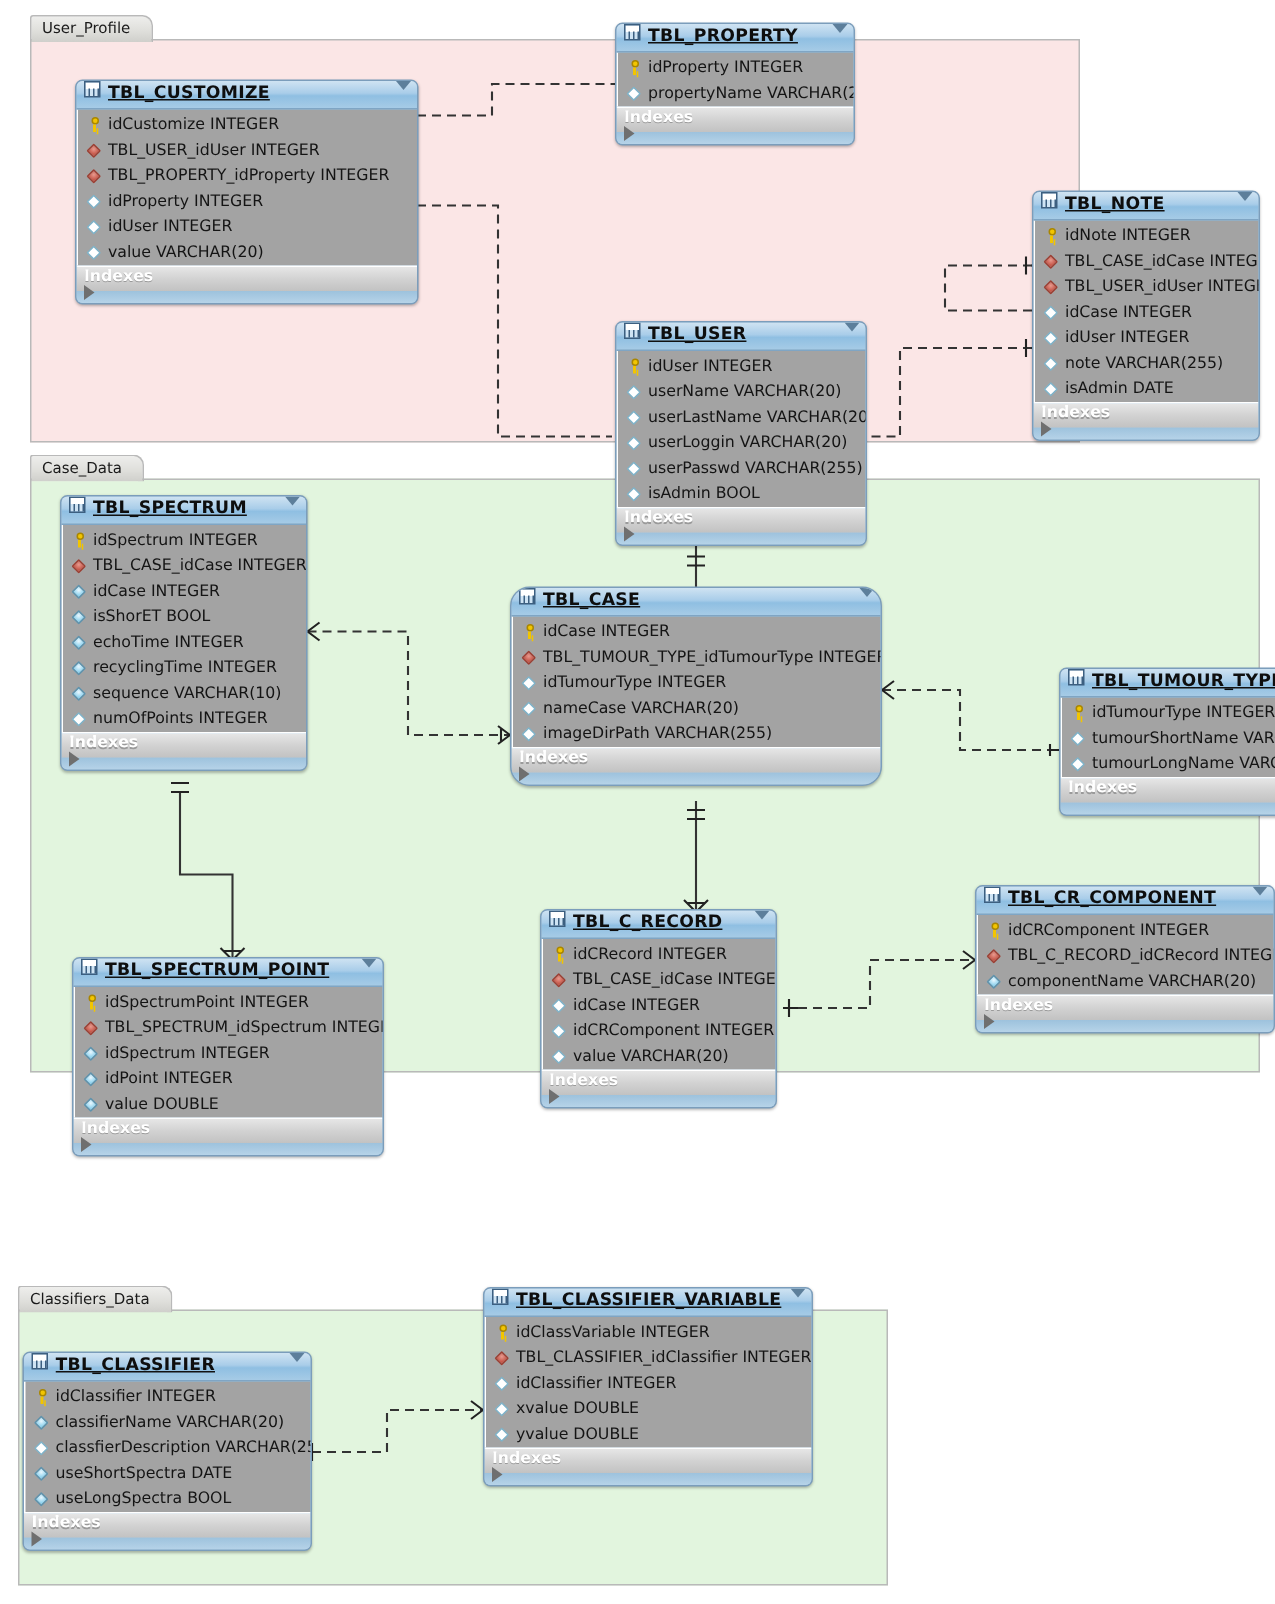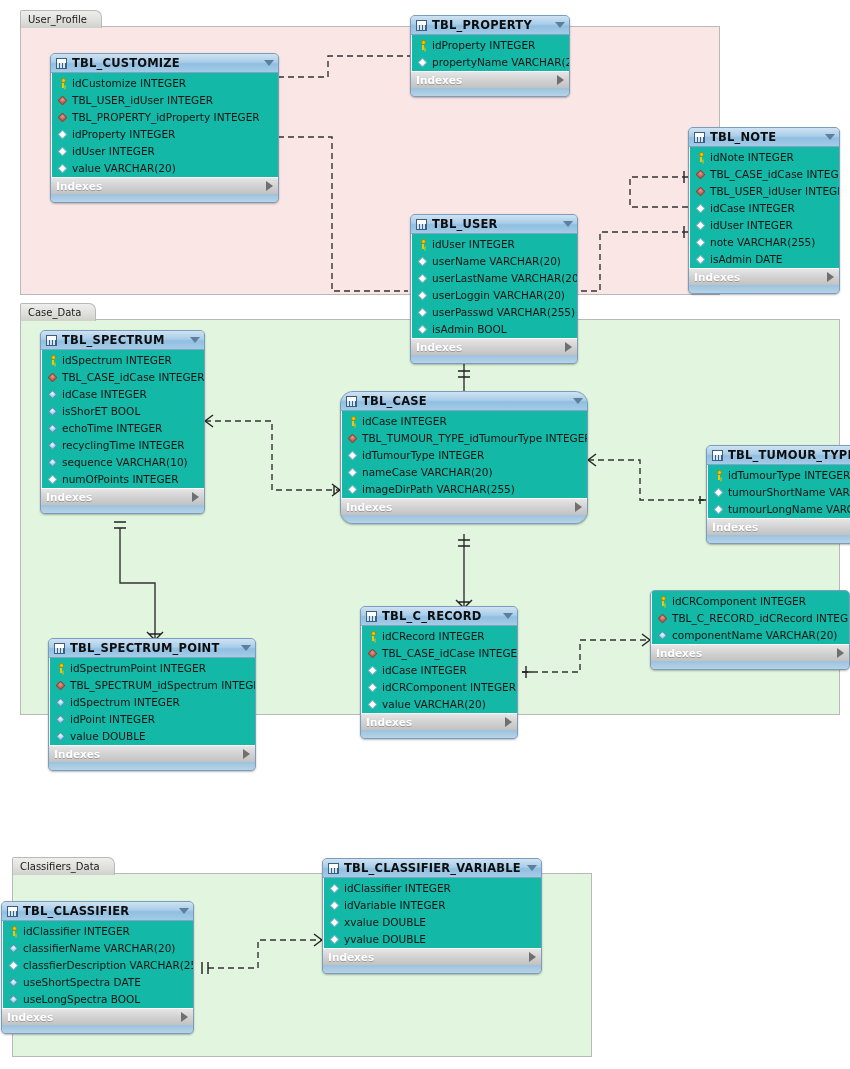--- a/index.html
+++ b/index.html
@@ -56,22 +56,22 @@
     overflow: hidden;
     z-index: 5;
   }
   .tbl-header {
     position: relative;
     height: 19px;
     box-sizing: border-box;
     background: linear-gradient(to bottom, #cfe3f2 0%, #a9cde9 45%, #8fbfe2 55%, #a6cbe6 100%);
     border-bottom: 1px solid #7fa5c4;
     display: flex;
-    align-items: center;
     padding: 0 4px 0 5px;
+    text-decoration: underline;
   }
   .tbl-icon {
     width: 11px; height: 11px;
     margin-right: 5px;
     flex: 0 0 auto;
     border: 1px solid #3c5f80;
     background: linear-gradient(to bottom, #ffffff 0 45%, #cfe4f4 45% 100%);
     box-sizing: border-box;
     position: relative;
   }
@@ -95,21 +95,21 @@
   .caret {
     flex: 0 0 auto;
     width: 0; height: 0;
     margin-left: 4px;
     border-left: 5px solid transparent;
     border-right: 5px solid transparent;
     border-top: 6px solid #5d7f9b;
   }
 
   .tbl-fields {
-    background: #14b8a6;
+    background: #a3a3a3;
     border-left: 1px solid #ffffff;
     padding: 1px 0 1px 0;
   }
   .field {
     display: flex;
     align-items: center;
     height: 17px;
     padding: 0 4px 0 5px;
     white-space: nowrap;
     font-size: 10.5px;
@@ -166,26 +166,26 @@
     border-radius:1px;
   }
 
   .tbl-indexes {
     position: relative;
     height: 17px;
     box-sizing: border-box;
     background: linear-gradient(to bottom, #e6e6e6 0%, #d2d2d2 50%, #c2c2c2 100%);
     border-top: 1px solid #ffffff;
     display: flex;
-    align-items: center;
     padding: 0 5px 0 5px;
     font-weight: bold;
     font-size: 10.5px;
     color: #ffffff;
     text-shadow: 0 1px 0 #9a9a9a;
+    flex-direction: column;
   }
   .tbl-indexes .lbl { flex: 1 1 auto; }
   .arrow-right {
     width:0;height:0;
     border-top:5px solid transparent;
     border-bottom:5px solid transparent;
     border-left:7px solid #6f6f6f;
   }
   .tbl-foot {
     height: 8px;
@@ -565,20 +565,25 @@
         </div>
       </div>
       <div class="tbl-indexes">
         <span class="lbl">Indexes</span>
         <span class="arrow-right"></span>
       </div>
       <div class="tbl-foot"></div>
     </div>
 
   <div class="tbl" id="tbl_cr_component" style="left:650px; top:590px; width:200px;">
+      <div class="tbl-header">
+        <span class="tbl-icon"></span>
+        <span class="tbl-title">TBL_CR_COMPONENT</span>
+        <span class="caret"></span>
+      </div>
       <div class="tbl-fields">
         <div class="field">
           <span class="f-ico ico-pk"></span>
           <span>idCRComponent INTEGER</span>
         </div>
         <div class="field">
           <span class="f-ico ico-fk"></span>
           <span>TBL_C_RECORD_idCRecord INTEGER</span>
         </div>
         <div class="field">
@@ -621,21 +626,21 @@
           <span>value DOUBLE</span>
         </div>
       </div>
       <div class="tbl-indexes">
         <span class="lbl">Indexes</span>
         <span class="arrow-right"></span>
       </div>
       <div class="tbl-foot"></div>
     </div>
 
-  <div class="tbl" id="tbl_classifier" style="left:1px; top:901px; width:193px;">
+  <div class="tbl" id="tbl_classifier" style="left:15px; top:901px; width:193px;">
       <div class="tbl-header">
         <span class="tbl-icon"></span>
         <span class="tbl-title">TBL_CLASSIFIER</span>
         <span class="caret"></span>
       </div>
       <div class="tbl-fields">
         <div class="field">
           <span class="f-ico ico-pk"></span>
           <span>idClassifier INTEGER</span>
         </div>
@@ -664,29 +669,33 @@
     </div>
 
   <div class="tbl" id="tbl_classifier_variable" style="left:322px; top:858px; width:220px;">
       <div class="tbl-header">
         <span class="tbl-icon"></span>
         <span class="tbl-title">TBL_CLASSIFIER_VARIABLE</span>
         <span class="caret"></span>
       </div>
       <div class="tbl-fields">
         <div class="field">
+          <span class="f-ico ico-pk"></span>
+          <span>idClassVariable INTEGER</span>
+        </div>
+        <div class="field">
+          <span class="f-ico ico-fk"></span>
+          <span>TBL_CLASSIFIER_idClassifier INTEGER</span>
+        </div>
+        <div class="field">
           <span class="f-ico ico-col-hollow"></span>
           <span>idClassifier INTEGER</span>
         </div>
         <div class="field">
           <span class="f-ico ico-col-hollow"></span>
-          <span>idVariable INTEGER</span>
-        </div>
-        <div class="field">
-          <span class="f-ico ico-col-hollow"></span>
           <span>xvalue DOUBLE</span>
         </div>
         <div class="field">
           <span class="f-ico ico-col-hollow"></span>
           <span>yvalue DOUBLE</span>
         </div>
       </div>
       <div class="tbl-indexes">
         <span class="lbl">Indexes</span>
         <span class="arrow-right"></span>

